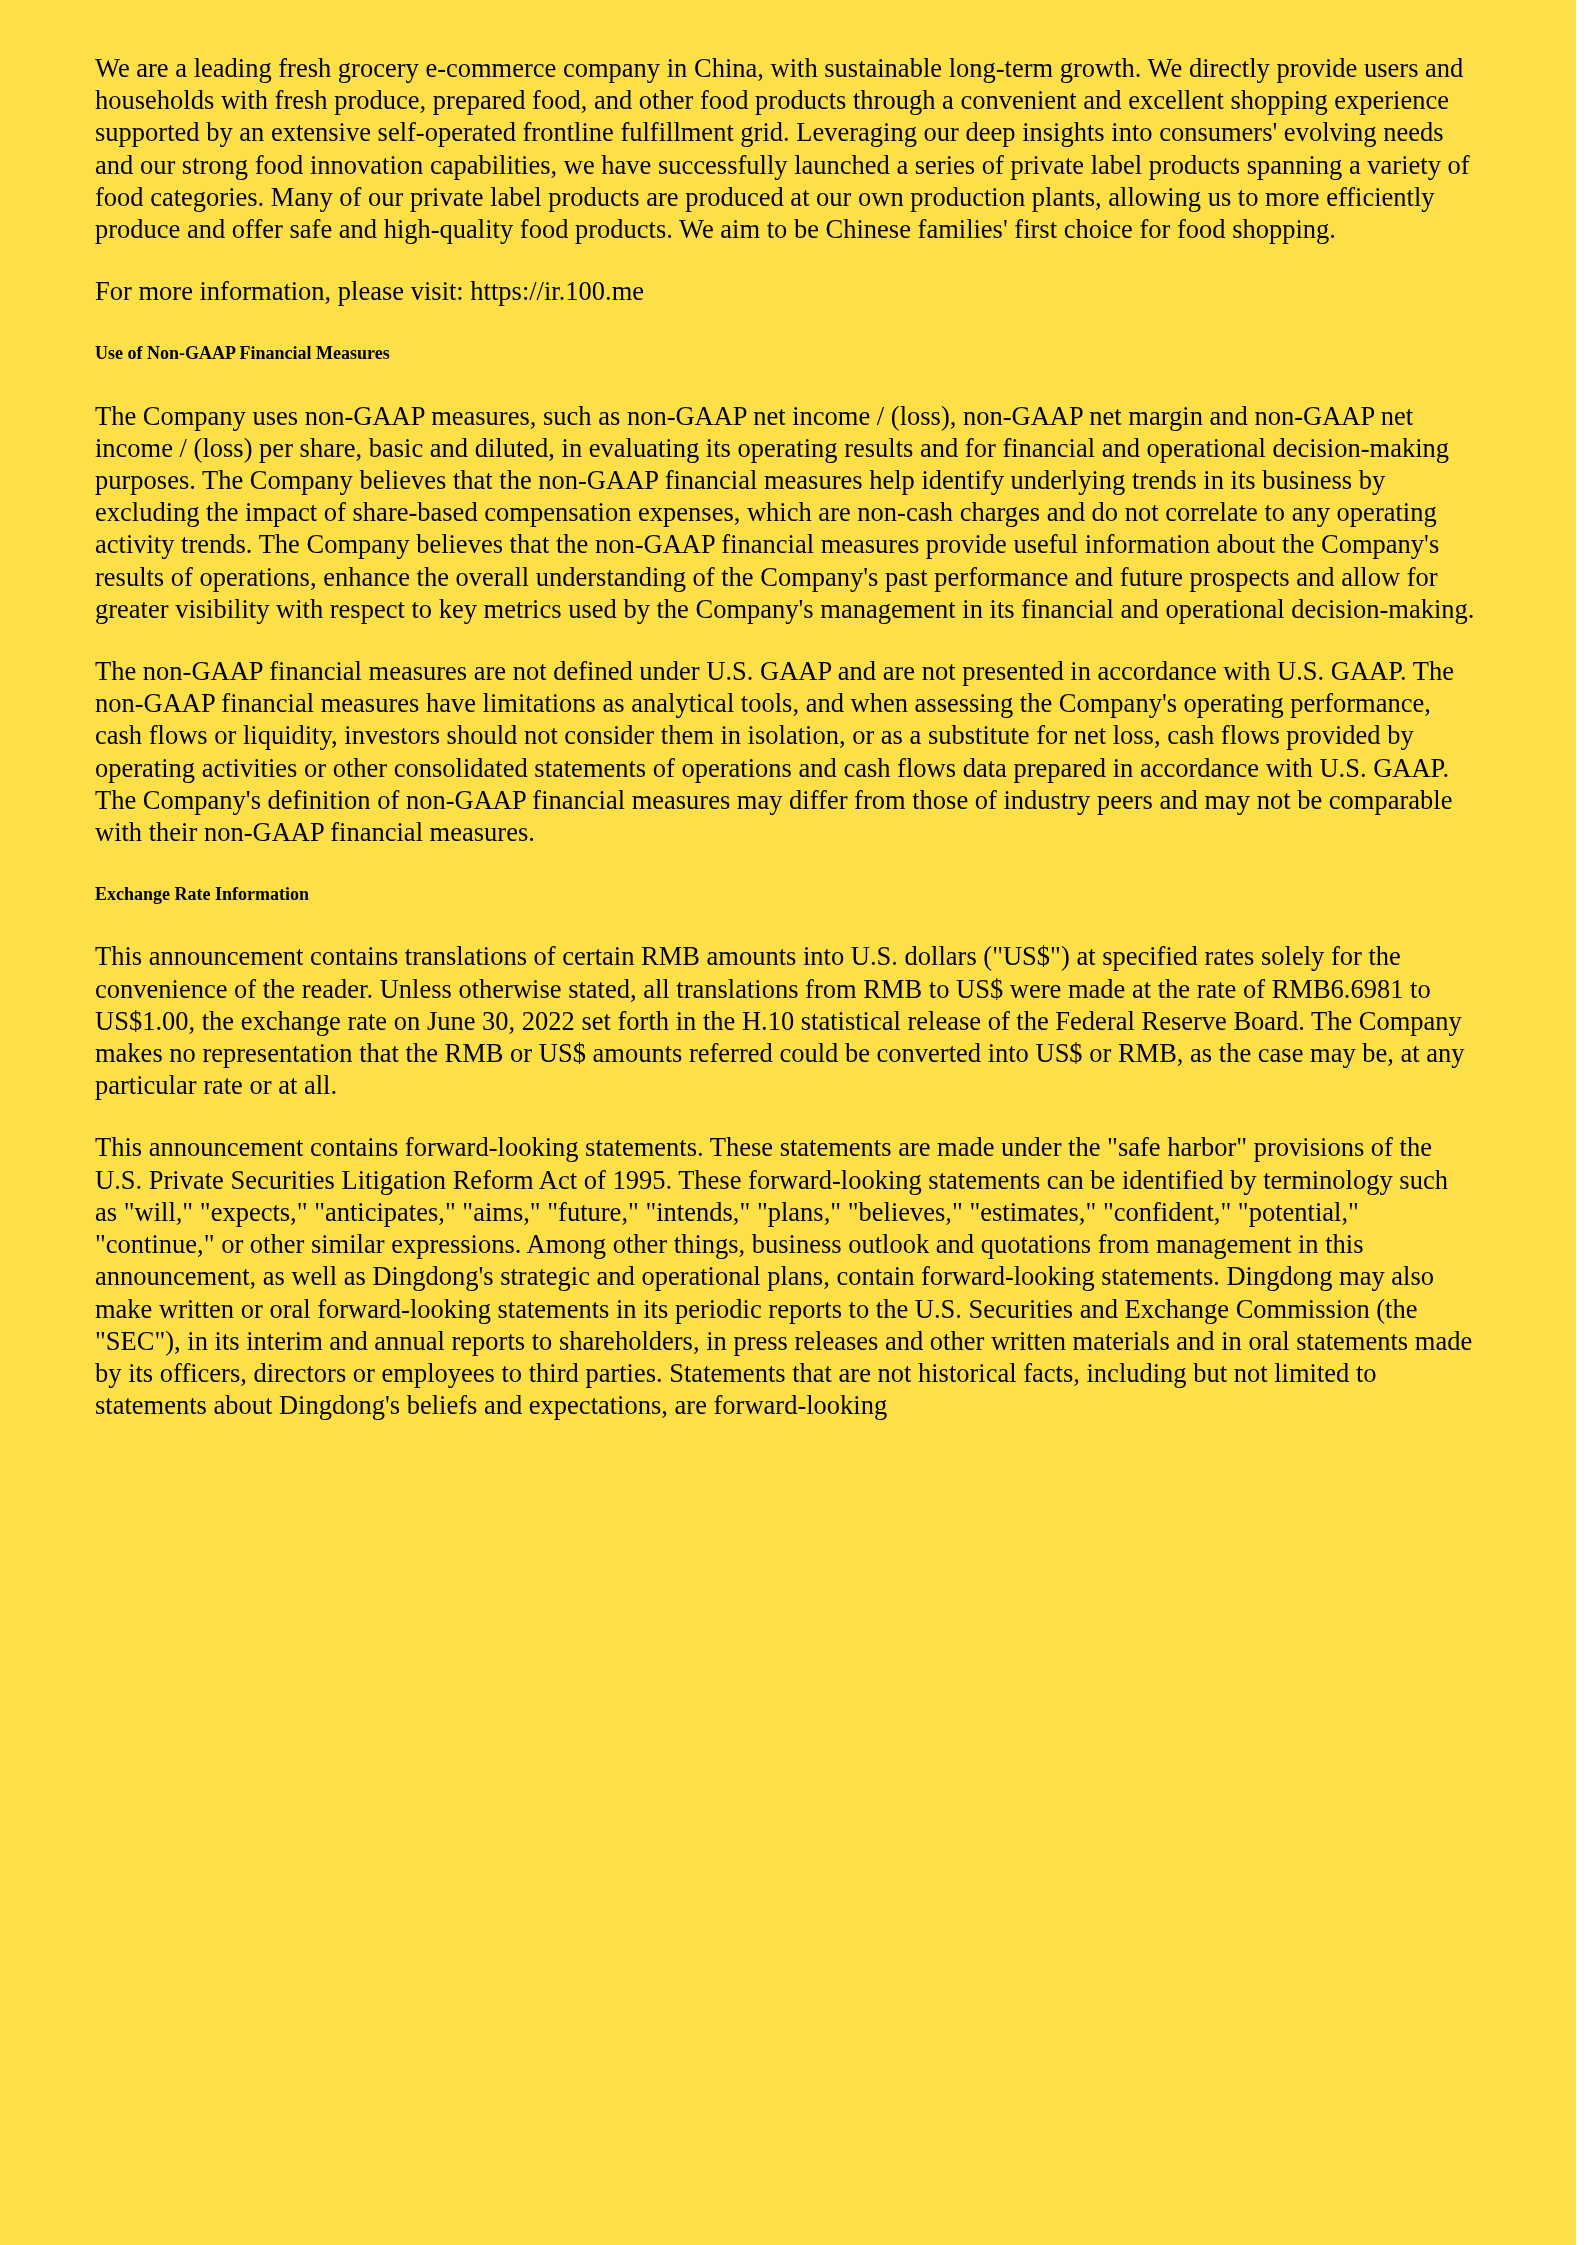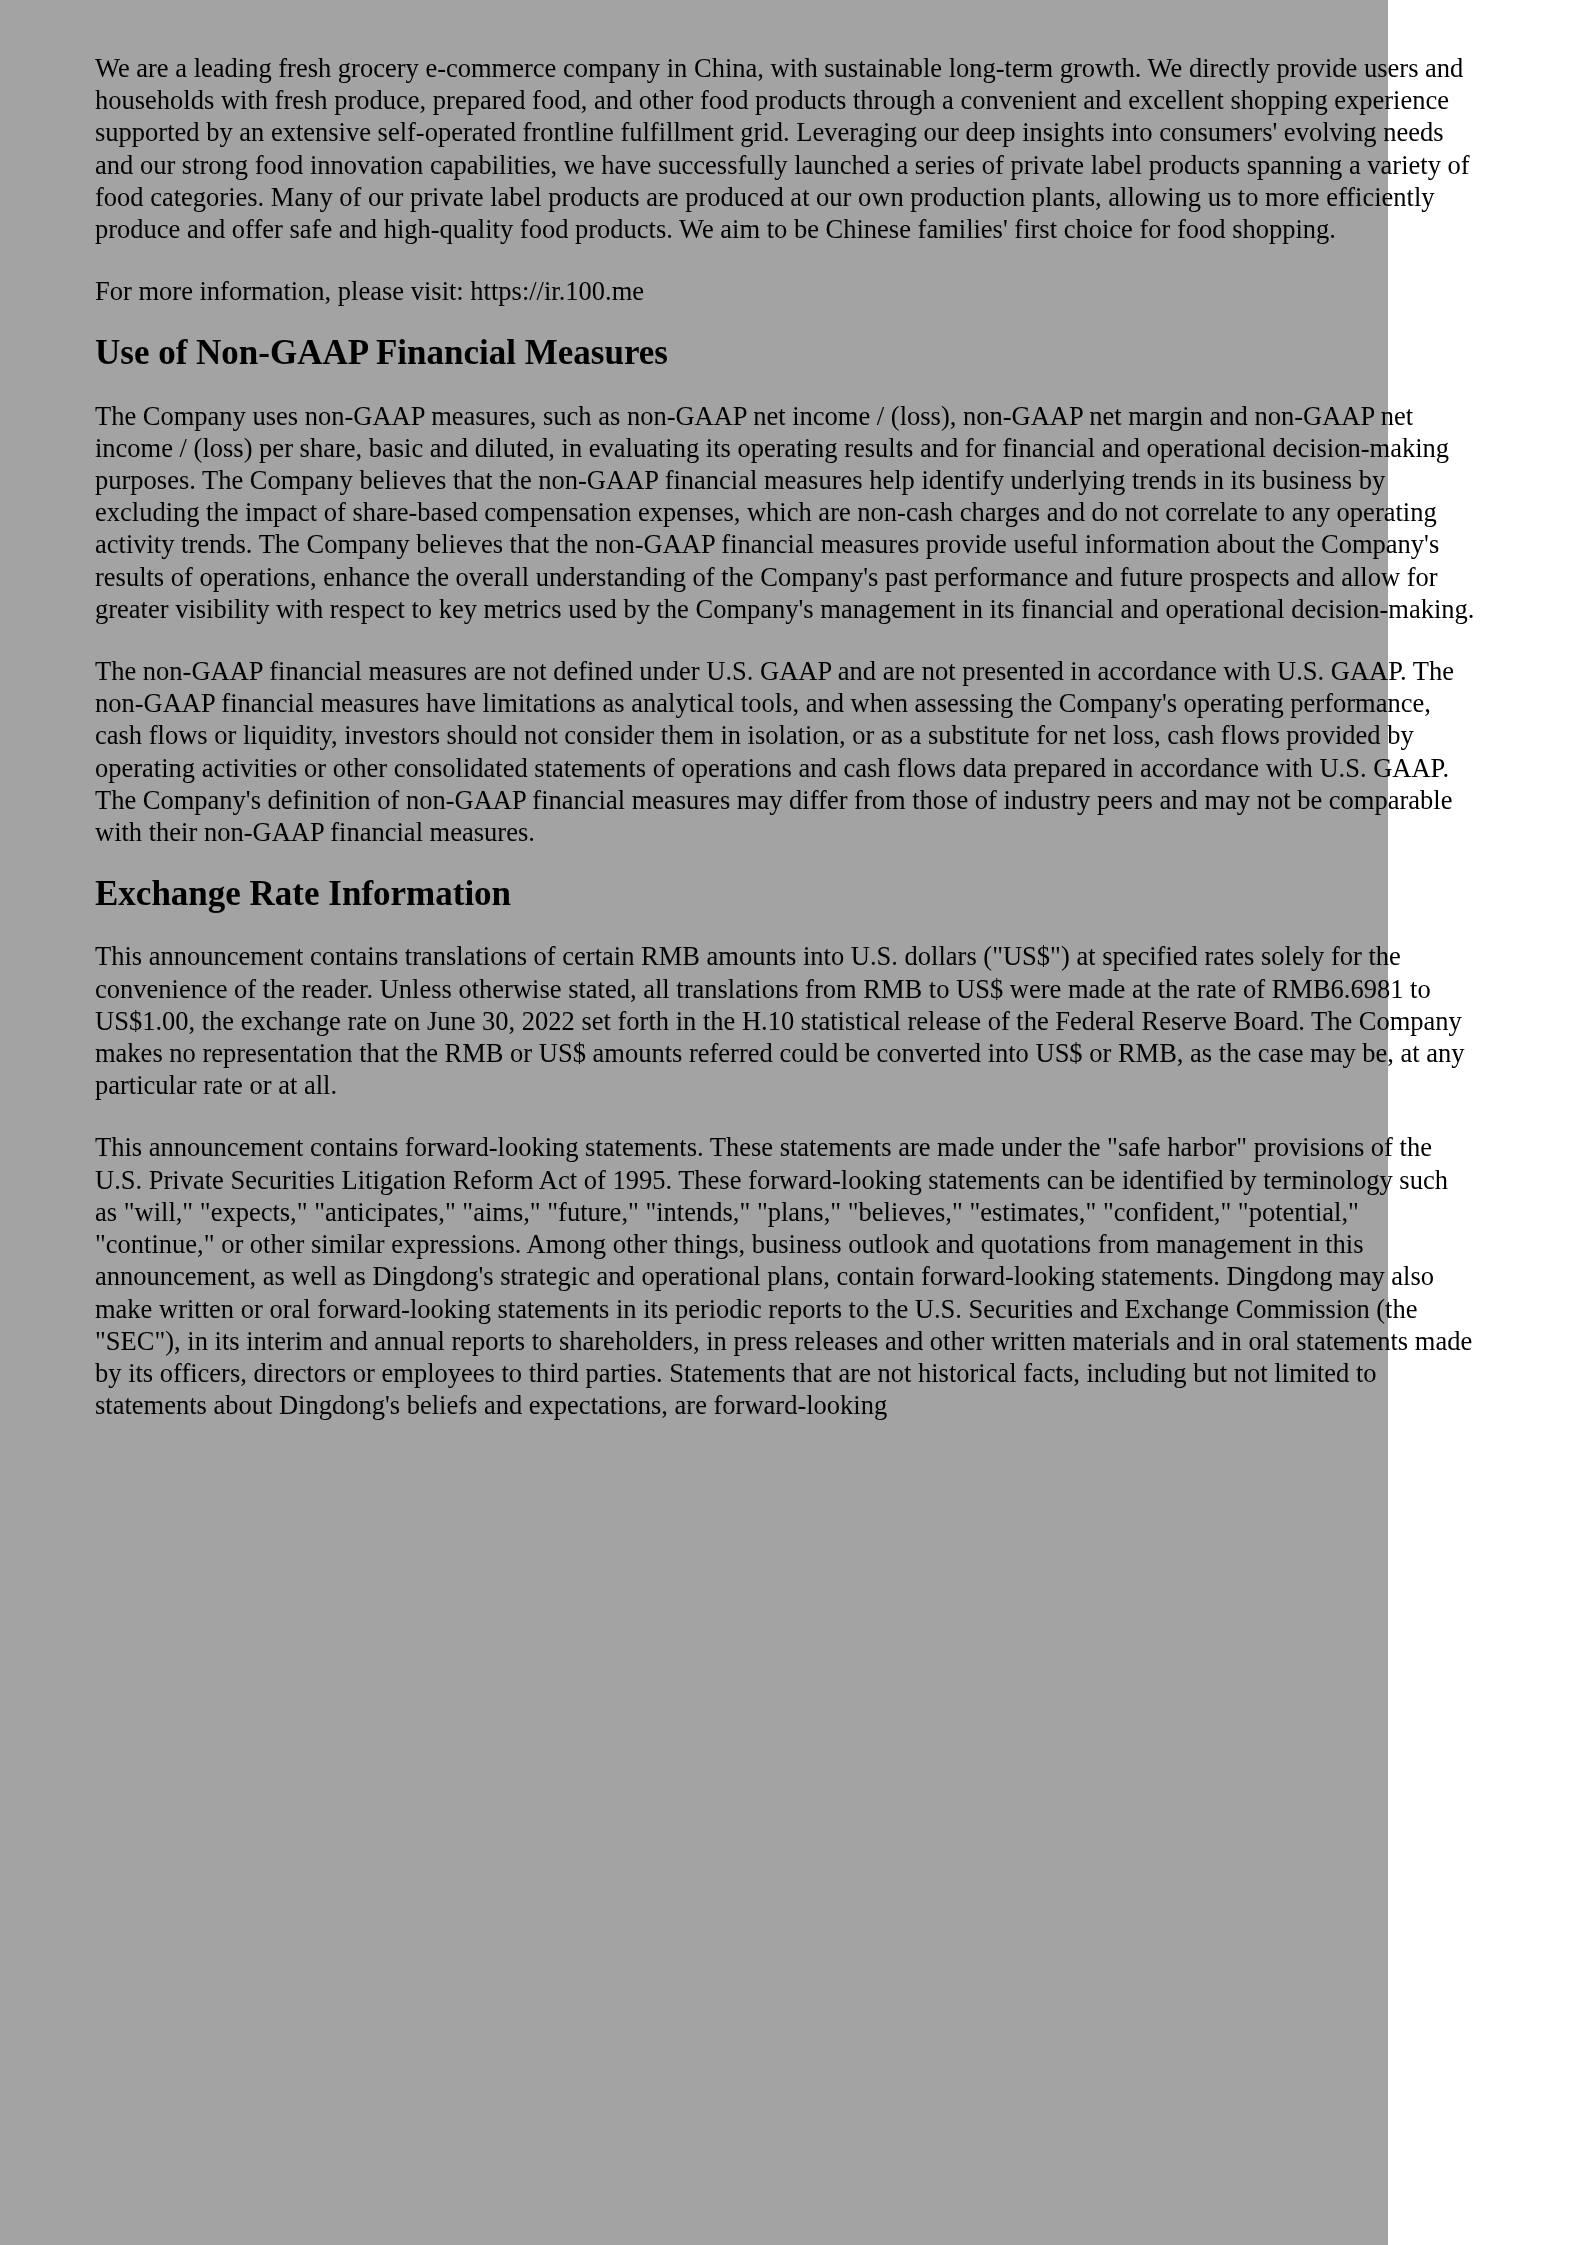--- a/index.html
+++ b/index.html
@@ -10,43 +10,43 @@
   }
   body {
     width: 1586px;
     height: 2245px;
     font-family: "Liberation Serif", "DejaVu Serif", serif;
     color: #000000;
     overflow: hidden;
   }
   .page {
     box-sizing: border-box;
-    width: 1388px;
+    width: 1576px;
     height: 2245px;
     padding: 52px 110px 0 95px;
-    background: #a3a3a3;
+    background: #fde047;
   }
   .doc-body {
     width: 1381px;
     font-size: 26.5px;
     line-height: 32.2px;
     text-align: left;
     color: #000000;
   }
   p.para {
     margin: 0 0 30px 0;
     padding: 0;
     font-weight: normal;
     hyphens: none;
     -webkit-hyphens: none;
   }
   h2.section-heading {
     margin: 0 0 30px 0;
     padding: 0;
-    font-size: 35px;
+    font-size: 18px;
     line-height: 32.2px;
     font-weight: bold;
     font-family: "Liberation Serif", "DejaVu Serif", serif;
   }
   p.para:last-child {
     margin-bottom: 8px;
   }
 </style>
 </head>
 <body>

